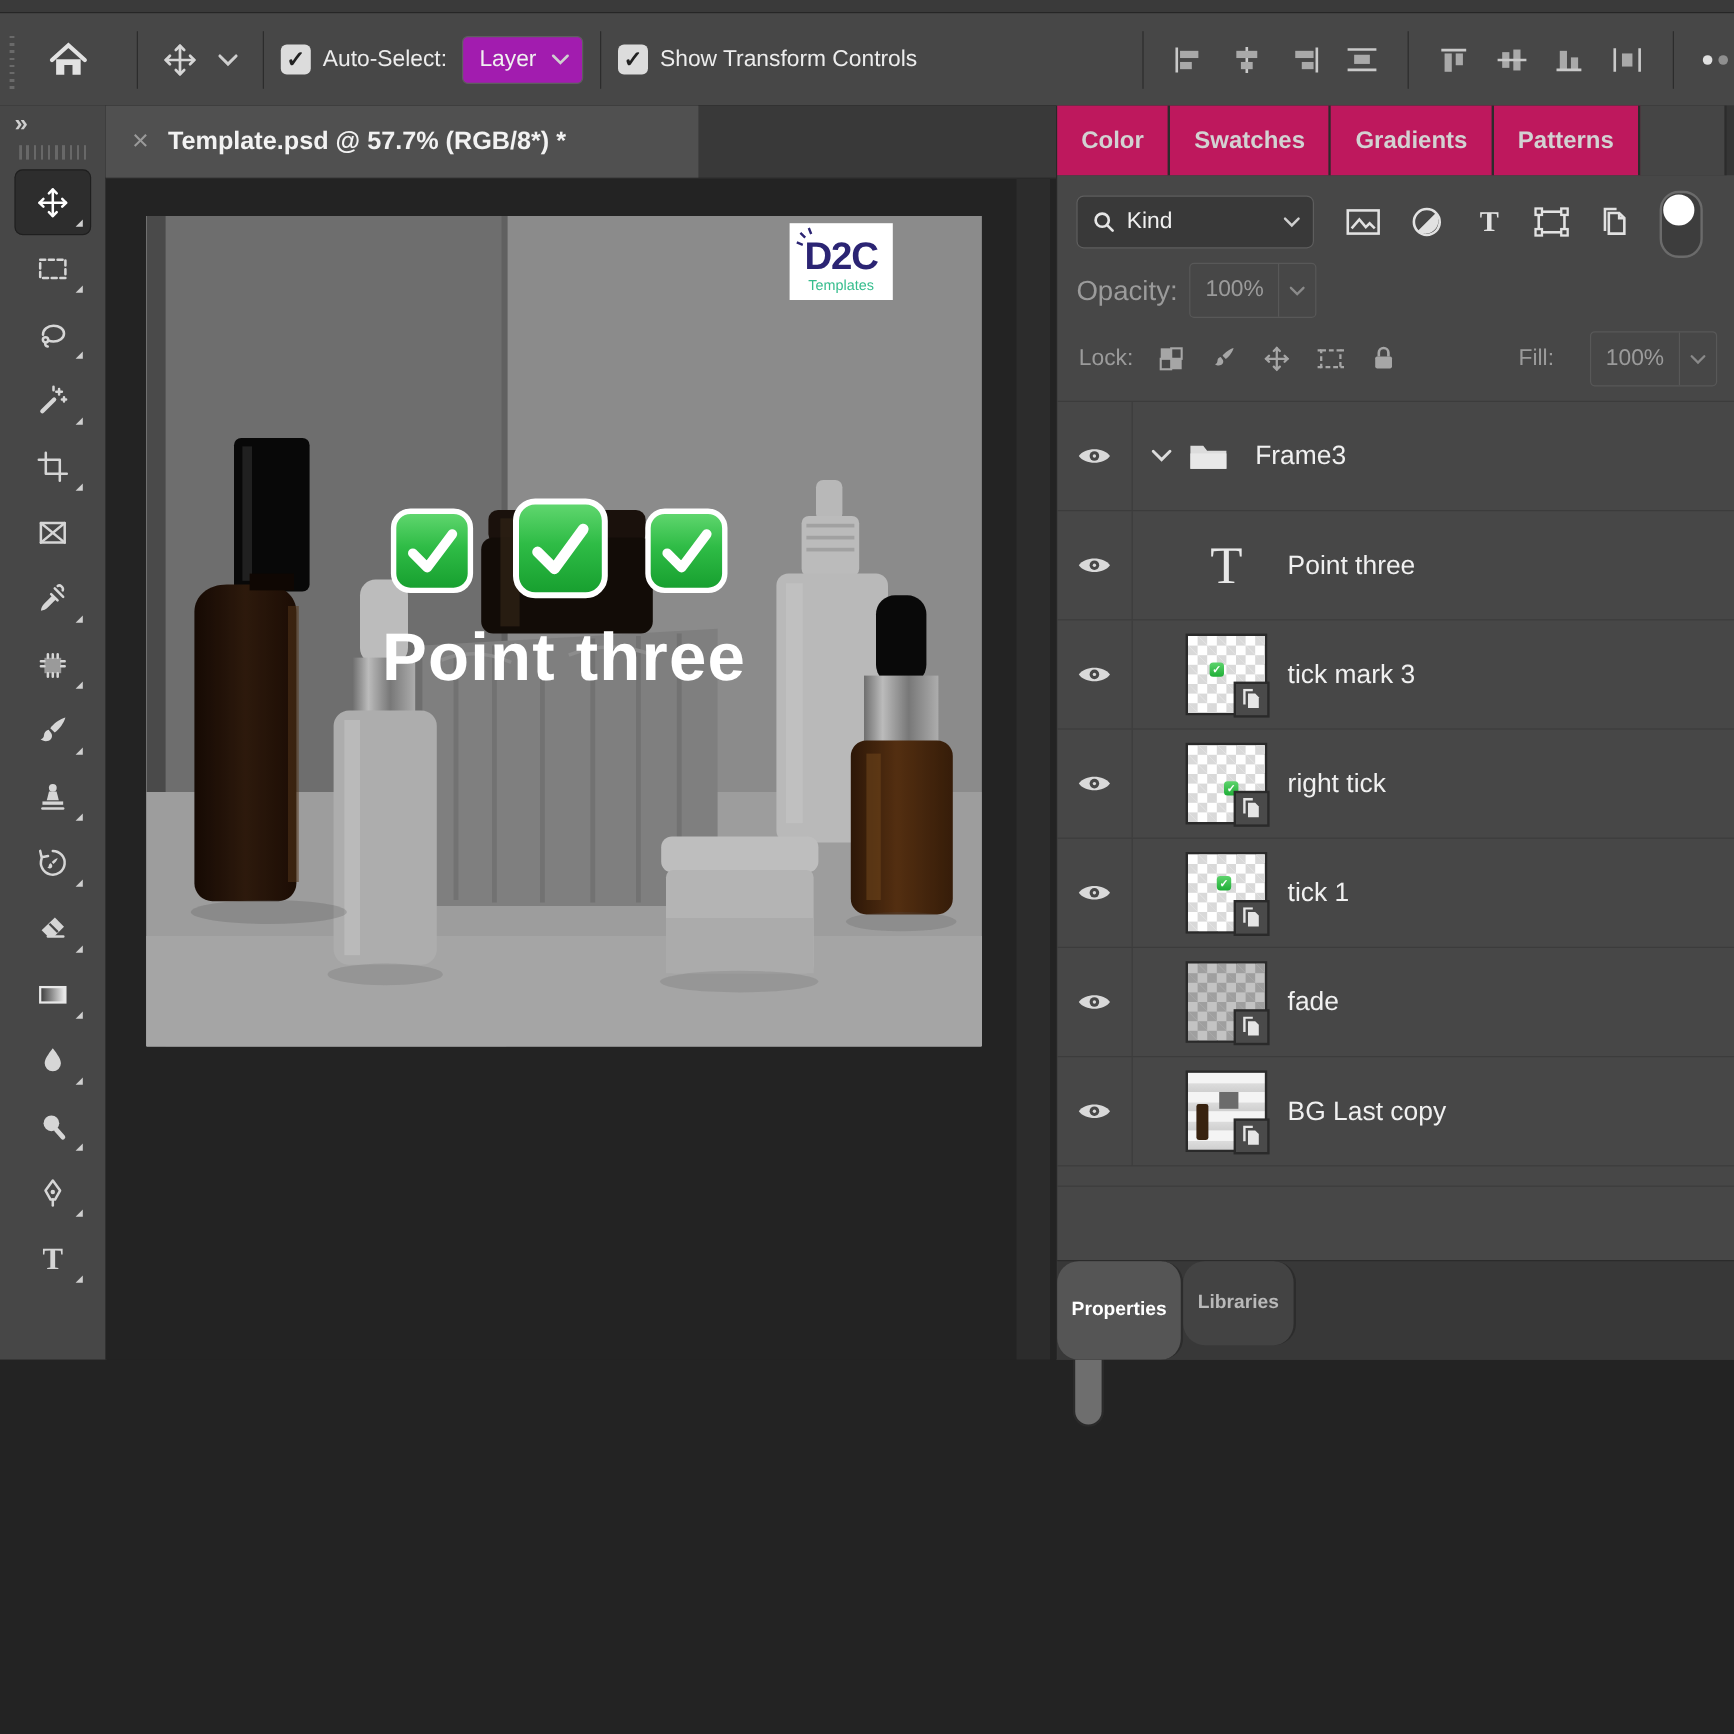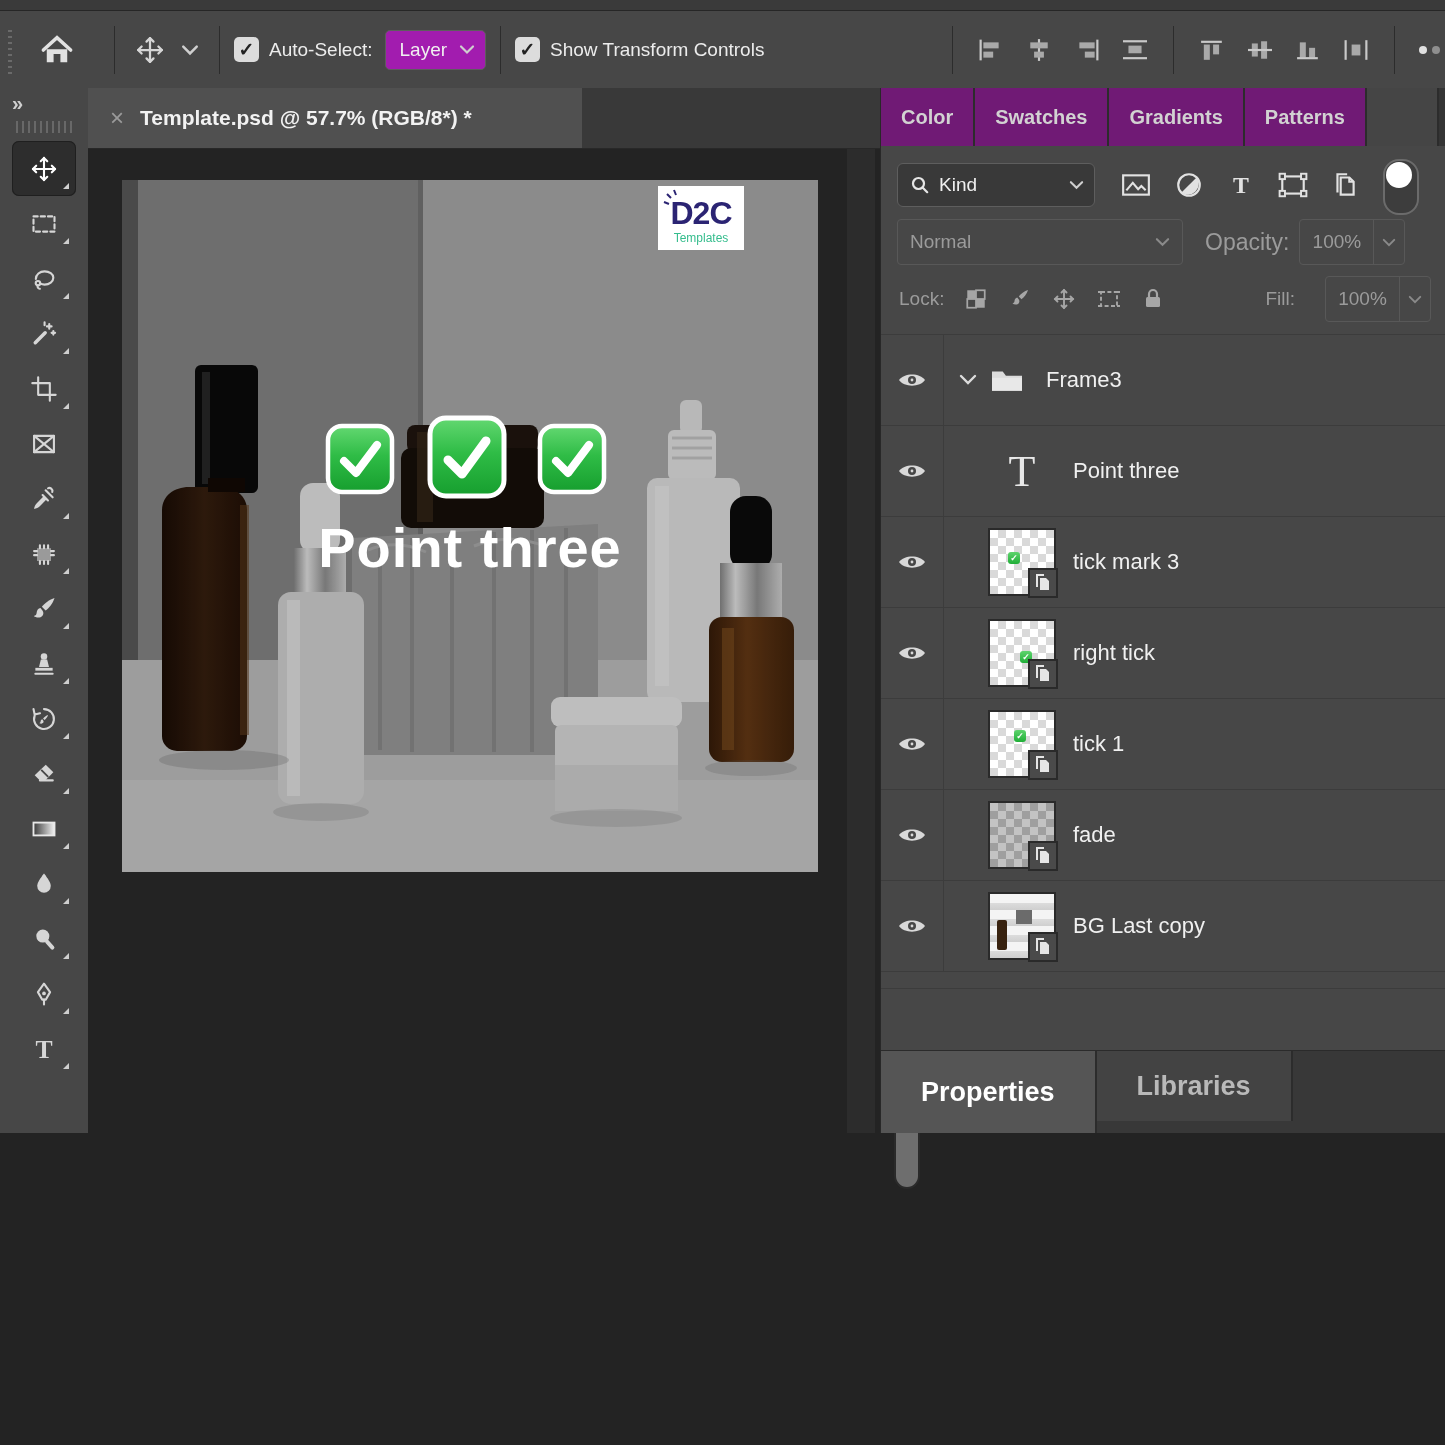--- a/index.html
+++ b/index.html
@@ -50,21 +50,21 @@
   .tab-close{color:#9a9a9a;font-size:24px;line-height:22px;}
   .tab-title{color:#f2f2f2;font-size:21px;font-weight:bold;}
   #document{position:absolute;left:34px;top:92px;width:696px;height:692px;background:#a8a8a8;}
   #canvas-scrollbar{position:absolute;right:5px;top:61px;bottom:0;width:28px;background:#2c2c2c;}
   #canvas-scrollbar .thumb{position:absolute;left:3px;top:638px;width:22px;height:400px;border-radius:11px;background:#6e6e6e;}
 
   
   #right-panel{position:absolute;left:880px;top:88px;width:565px;height:1045px;background:#474747;
        border-left:1px solid #282828;box-sizing:border-box;}
   .rp-tabs{position:absolute;left:0;top:0;width:100%;height:58px;background:#353535;display:flex;}
-  .rp-tab{height:58px;display:flex;align-items:center;padding:0 20px;background:#701a75;
+  .rp-tab{height:58px;display:flex;align-items:center;padding:0 20px;background:#be185d;
        border-right:2px solid #2c2c2c;color:#d2d2d2;font-size:20px;font-weight:bold;}
   .rp-tabs-rest{flex:1;background:#454545;border-right:2px solid #2c2c2c;margin-right:6px;}
   .rp-body{position:absolute;left:0;top:58px;width:100%;bottom:82px;overflow:hidden;}
   .filter-row{display:flex;align-items:center;margin:16px 14px 10px 16px;height:46px;}
   .kind-box{width:198px;height:44px;background:#393939;border:1px solid #5e5e5e;border-radius:6px;
        display:flex;align-items:center;padding:0 10px 0 12px;box-sizing:border-box;gap:9px;}
   .kind-box span{font-size:19px;color:#f0f0f0;flex:1;}
   .f-icons{display:flex;align-items:center;flex:1;justify-content:space-around;padding-left:14px;}
   .toggle{width:32px;height:52px;border-radius:16px;background:#3d3d3d;border:2px solid #6b6b6b;position:relative;margin-top:4px;}
   .toggle .knob{position:absolute;left:1px;top:1px;width:26px;height:26px;border-radius:50%;background:#fff;}
@@ -96,22 +96,22 @@
   .mini-tick{position:absolute;width:12px;height:12px;border-radius:3px;
        background:linear-gradient(#5ed46d,#1fae37);color:#fff;font-size:9px;line-height:12px;
        text-align:center;font-weight:bold;}
   .so-badge{position:absolute;right:-2px;bottom:-2px;width:26px;height:26px;background:#4a4a4a;
        box-shadow:0 0 0 2px #2a2a2a;display:flex;align-items:center;justify-content:center;}
   .mini-bottle{position:absolute;left:7px;bottom:8px;width:10px;height:30px;background:#38220f;border-radius:2px;}
   .mini-sq{position:absolute;left:26px;top:16px;width:16px;height:14px;background:#6b6b6b;}
   .layers-footer{height:16px;border-bottom:1px solid #3c3c3c;}
   .rp-bottom-tabs{position:absolute;left:0;bottom:0;width:100%;height:82px;background:#383838;
        border-top:1px solid #2b2b2b;display:flex;align-items:flex-start;}
-  .bt-tab{height:70px;display:flex;align-items:center;padding:0 40px;background:#434343;
-       border-right:2px solid #2c2c2c;color:#b9b9b9;font-size:27px;font-weight:bold;}
+  .bt-tab{height:70px;display:flex;align-items:center;padding:0 12px;background:#434343;
+       border-right:2px solid #2c2c2c;color:#b9b9b9;font-size:16px;font-weight:bold;border-radius:18px;}
   .bt-tab.active{height:82px;background:#555555;color:#ffffff;}
 
   
   #banner{position:absolute;left:0;top:1133px;width:1445px;height:312px;}
   .banner-text{position:absolute;left:62px;top:16px;}
   .banner-text .l1,.banner-text .l2{font-size:93px;font-weight:bold;color:#fff;letter-spacing:1px;line-height:98px;}
   .banner-text .l3{font-size:62px;font-weight:normal;color:#f4f4f4;letter-spacing:5px;line-height:70px;margin-top:6px;}
   .ps-logo{position:absolute;left:1216px;top:66px;width:144px;height:144px;background:#0d2437;
        border:14px solid #e0a9f2;border-radius:40px;display:flex;align-items:center;justify-content:center;}
   .ps-logo span{font-size:80px;font-weight:bold;letter-spacing:-2px;}
@@ -533,26 +533,20 @@
             <path d="M16 6v4h4" fill="none" stroke="#e2e2e2" stroke-width="2"></path>
             <path d="M5 20V3h9" fill="none" stroke="#e2e2e2" stroke-width="2"></path>
           </svg>
           <div class="toggle">
             <div class="knob"></div>
           </div>
         </div>
       </div>
 
       <div class="blend-row">
-        <div class="dselect blend-select">
-          <span>Normal</span>
-          <svg width="15" height="10" viewBox="0 0 16 10">
-            <path d="M2 2l6 6 6-6" fill="none" stroke="#8a8a8a" stroke-width="2.2" stroke-linecap="round"></path>
-          </svg>
-        </div>
         <span class="blend-label">Opacity:</span>
         <div class="dselect pct-box">
           <span class="val">100%</span>
           <span class="chev">
             <svg width="14" height="9" viewBox="0 0 16 10">
               <path d="M2 2l6 6 6-6" fill="none" stroke="#8a8a8a" stroke-width="2.2" stroke-linecap="round"></path>
             </svg>
           </span>
         </div>
       </div>

